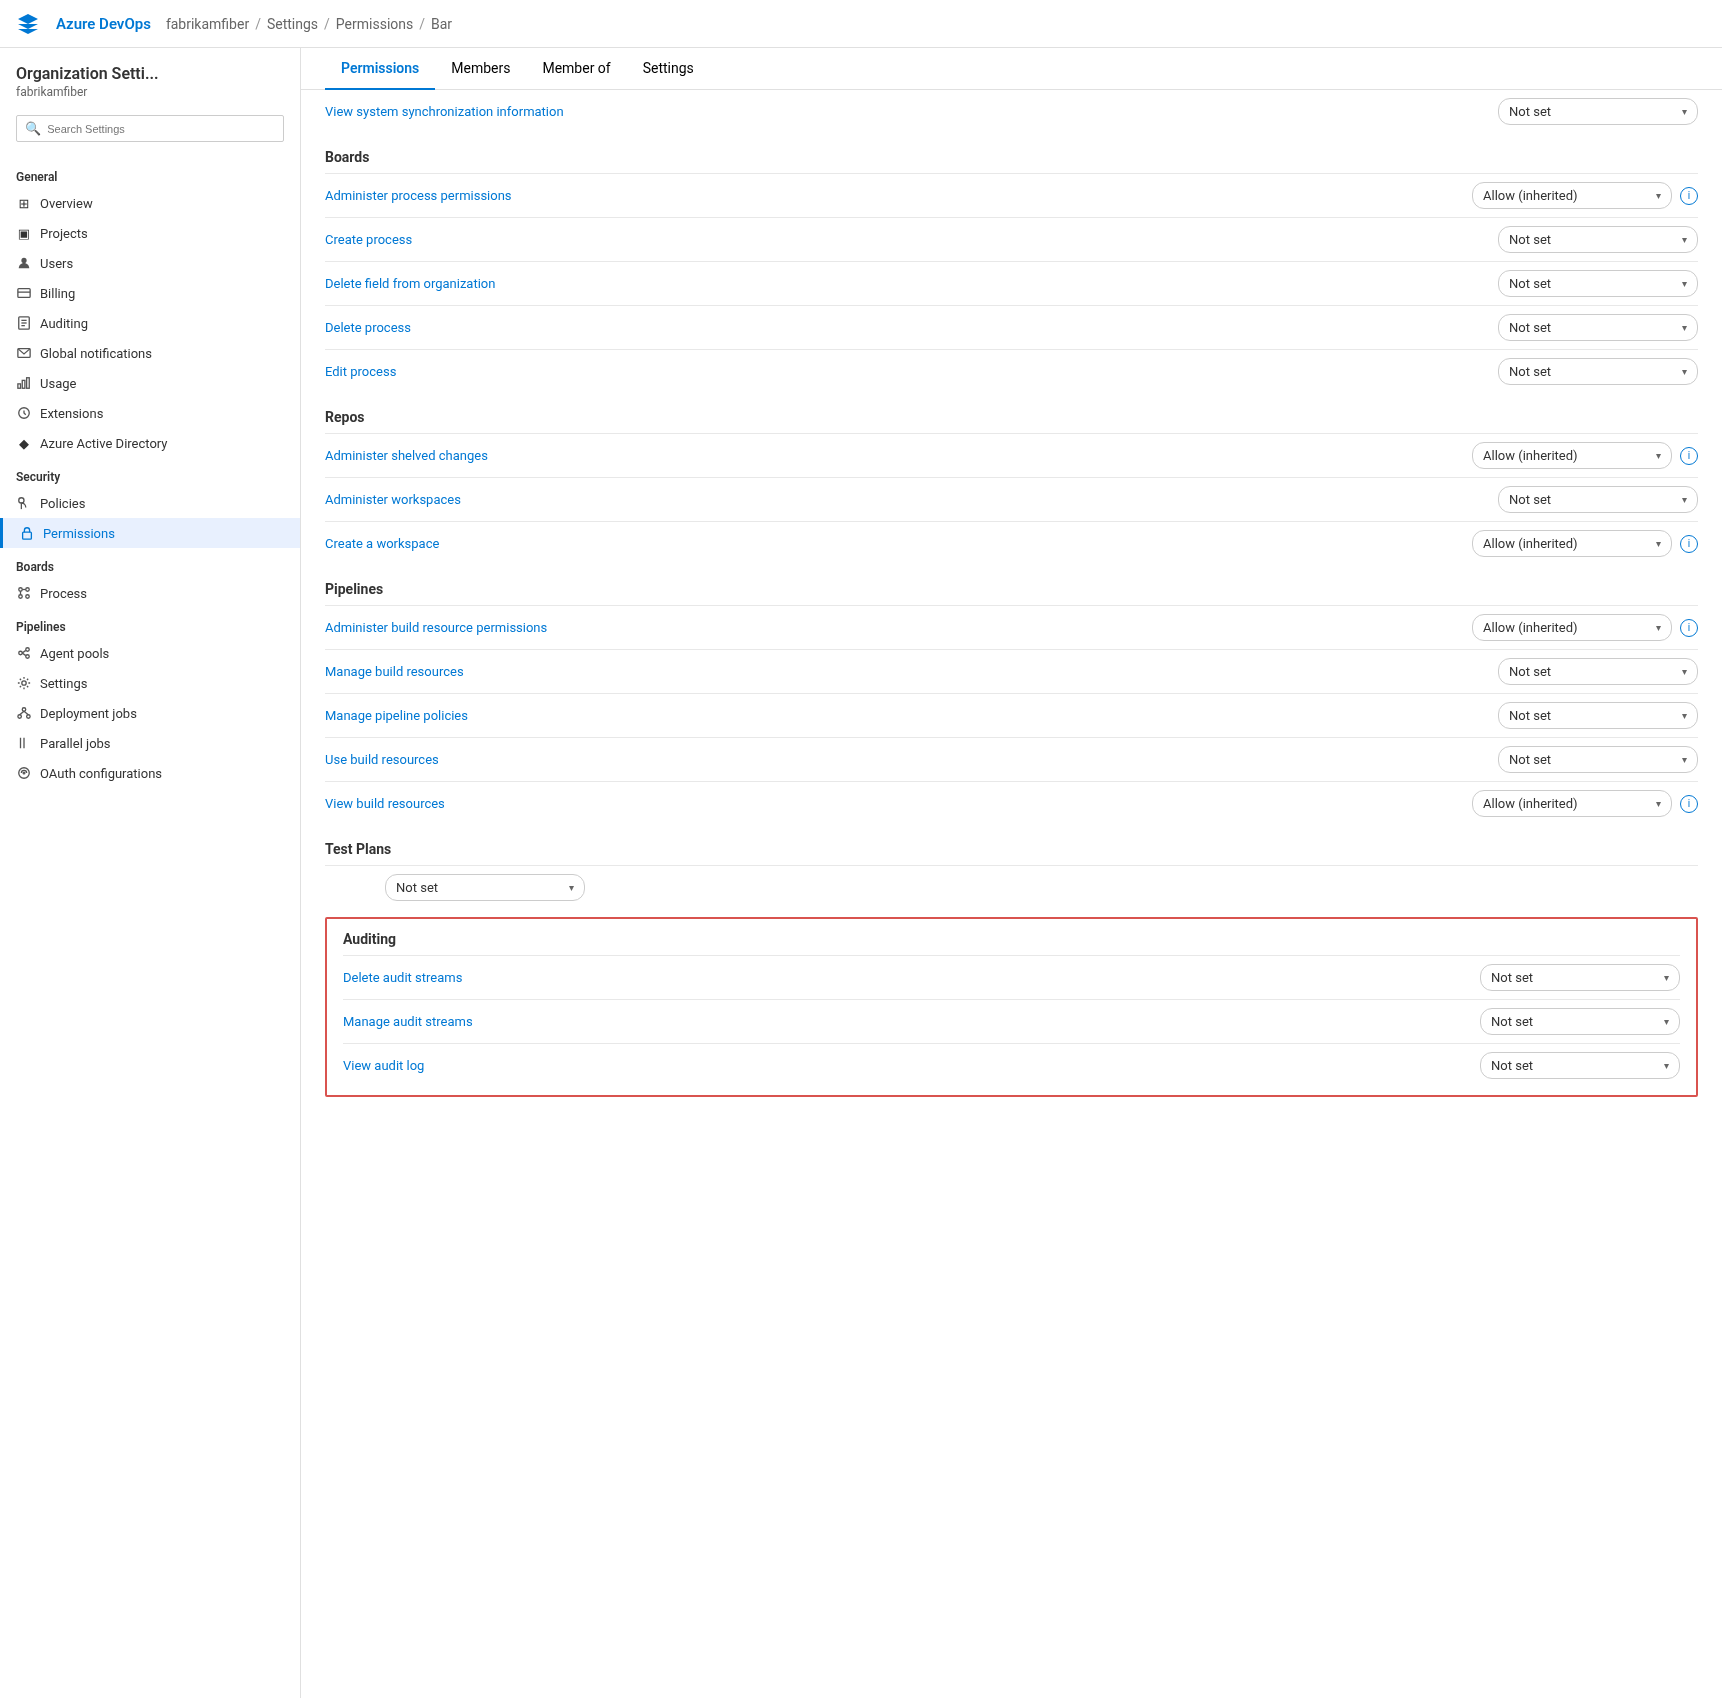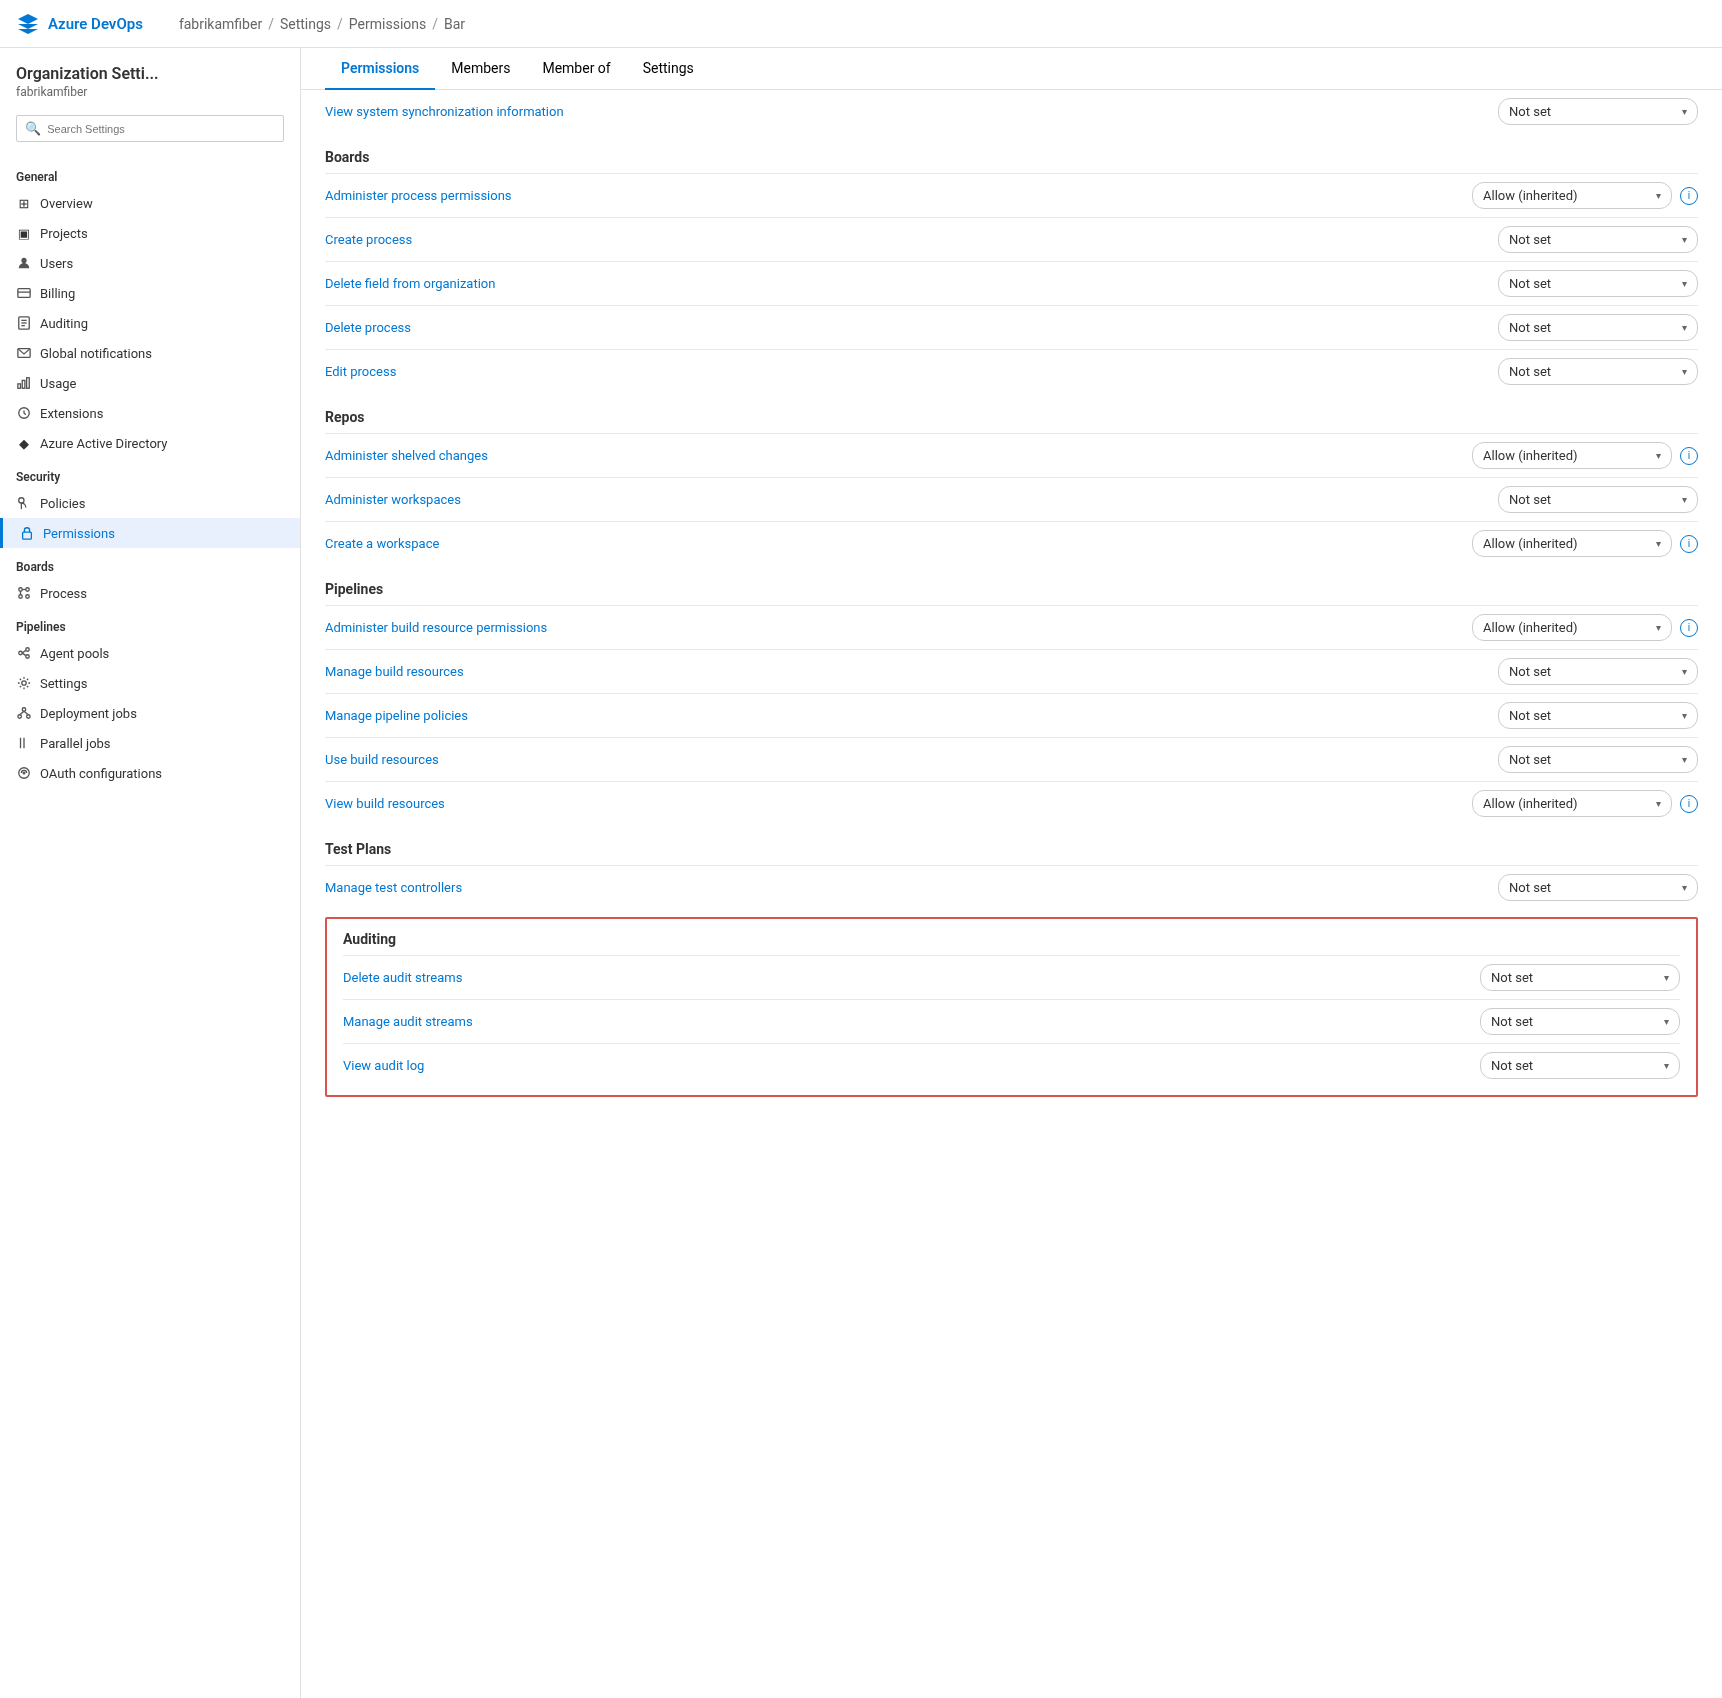--- a/index.html
+++ b/index.html
@@ -2,21 +2,21 @@
 <html><head>
   <meta charset="utf-8">
   <style>
     * { box-sizing: border-box; margin: 0; padding: 0; }
     body { font-family: -apple-system, BlinkMacSystemFont, "Segoe UI", Roboto, sans-serif; font-size: 14px; color: #333; background: #fff; display: flex; flex-direction: column; height: 100vh; overflow: hidden; }
 
     
     .top-nav {
       display: flex; align-items: center; height: 48px; background: #fff; border-bottom: 1px solid #e0e0e0; padding: 0 16px; gap: 8px; flex-shrink: 0;
     }
-    .top-nav-logo { display: flex; align-items: center; gap: 8px; color: #0078d4; font-weight: 600; font-size: 15px; margin-right: 28px; }
+    .top-nav-logo { display: flex; align-items: center; gap: 16px; color: #0078d4; font-weight: 600; font-size: 15px; margin-right: 7px; }
     .top-nav-logo svg { width: 24px; height: 24px; }
     .breadcrumb { display: flex; align-items: center; gap: 6px; color: #666; font-size: 14px; }
     .breadcrumb span { color: #666; }
     .breadcrumb .sep { color: #999; }
 
     
     .layout { display: flex; flex: 1; overflow: hidden; }
 
     
     .sidebar { width: 301px; border-right: 1px solid #e0e0e0; overflow-y: auto; background: #fff; flex-shrink: 0; position: relative; }
@@ -402,21 +402,20 @@
               <span class="chevron">▾</span>
             </div>
             <div class="info-icon">i</div>
           </div>
         </div>
       </div>
 
       <div class="section">
         <div class="section-header">Test Plans</div>
         <div class="permission-row">
-          <span class="permission-name">Manage test controllers</span>
           <div class="permission-control">
             <div class="permission-select">
               <span>Not set</span>
               <span class="chevron">▾</span>
             </div>
           </div>
         </div>
       </div>
 
       <div class="auditing-box">

